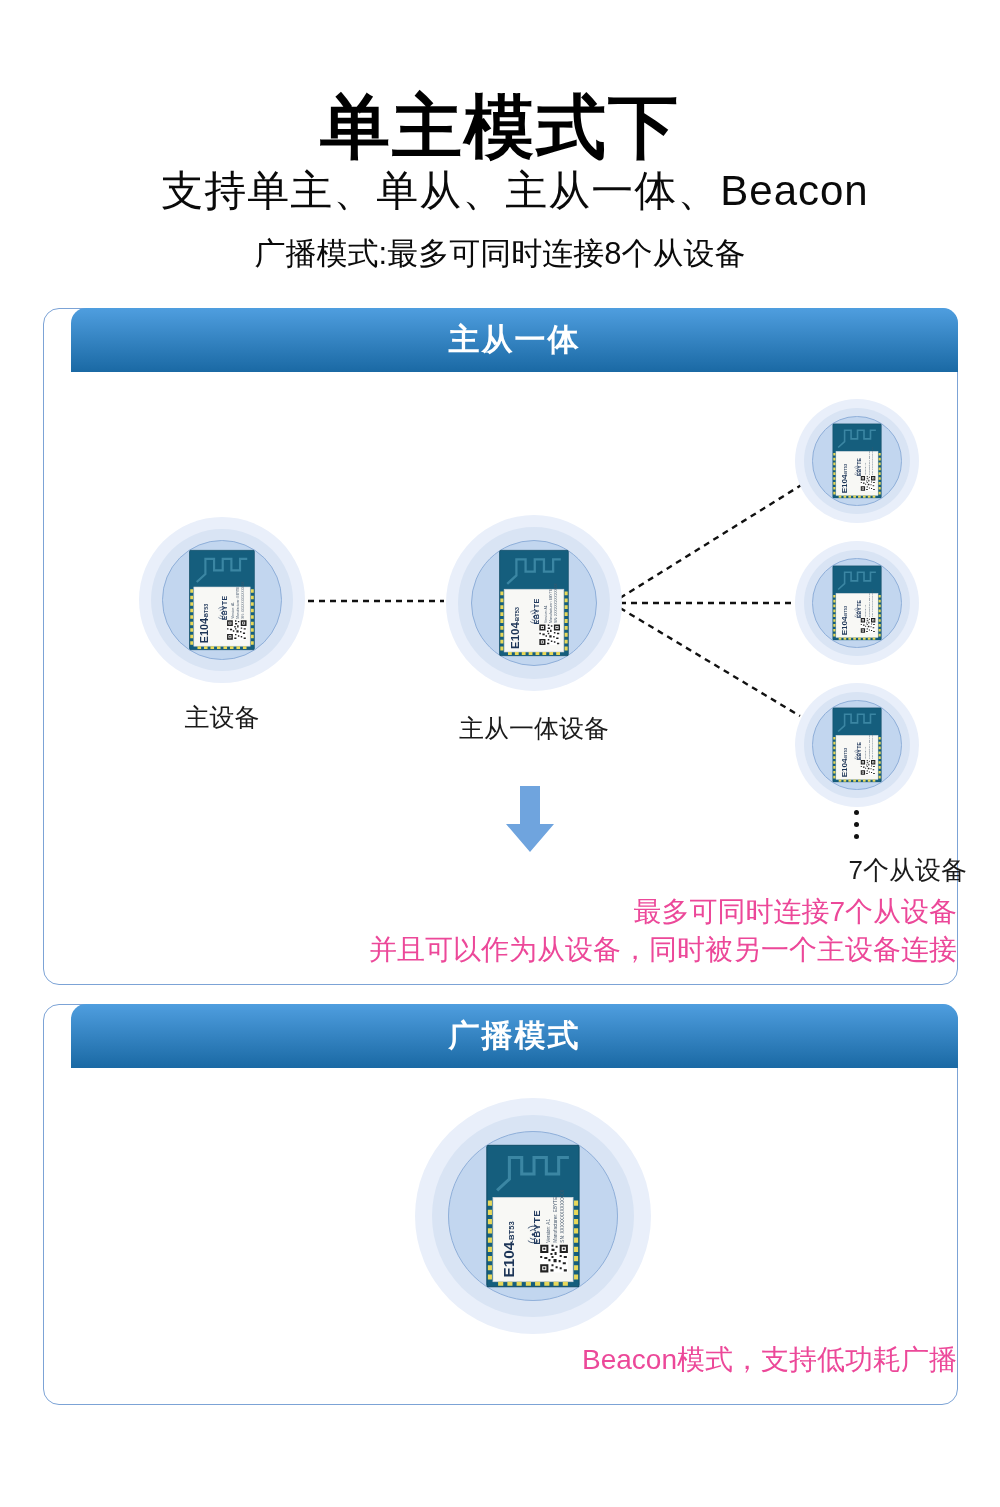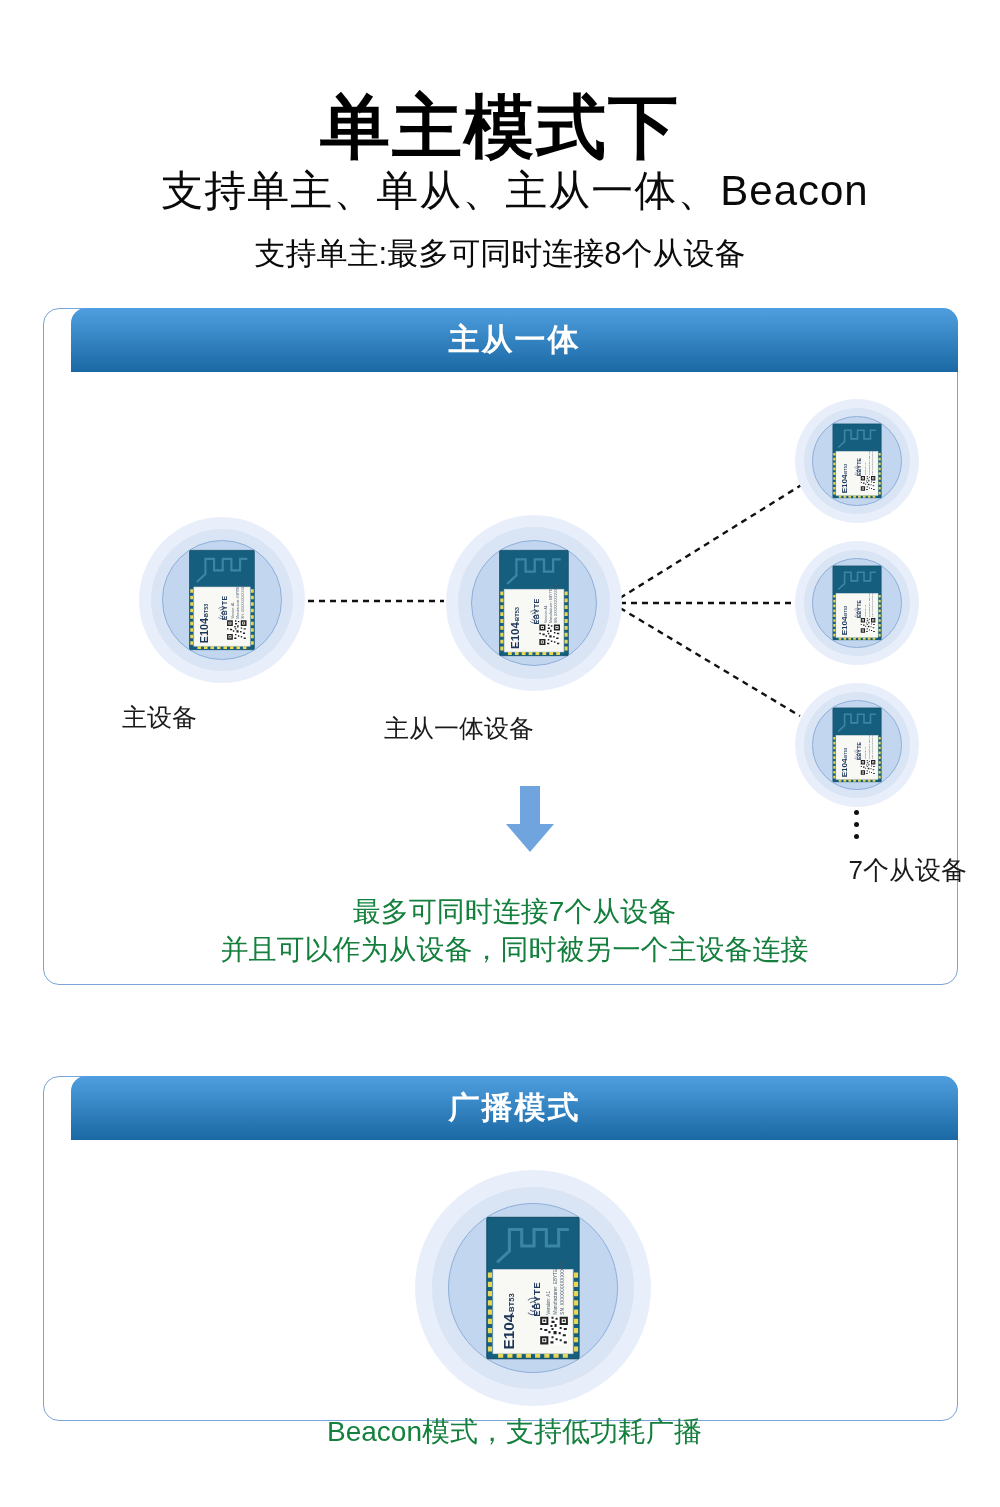--- a/index.html
+++ b/index.html
@@ -14,21 +14,21 @@
   .page-title{top:40px;font-size:70px;font-weight:700;color:#000;letter-spacing:2px;line-height:1.15;}
   .page-subtitle{top:163px;font-size:42px;font-weight:500;color:#0a0a0a;letter-spacing:1px;padding-left:15px;}
   .page-note{top:233px;font-size:31px;font-weight:400;color:#0a0a0a;}
 
   
   .card{
     position:absolute;left:43px;width:915px;background:#fff;
     border:1px solid var(--card_border,#7ca3d6);border-radius:16px;box-sizing:border-box;padding-left:28px;
   }
   .card-1{top:308px;height:677px;}
-  .card-2{top:1076px;height:345px;}
+  .card-2{top:1004px;height:401px;}
   .card-header{
     height:64px;margin:-1px -1px 0 -1px;border-radius:15px 15px 0 0;
     background:linear-gradient(180deg,var(--header_gradient_top,#4f9edf),var(--header_gradient_bottom,#1a69a4));
     display:flex;align-items:center;justify-content:center;
     color:#fff;font-size:31px;font-weight:700;letter-spacing:2px;
   }
   .card-body{position:relative;width:100%;height:calc(100% - 64px);}
 
   
   .device{position:absolute;width:var(--size);height:var(--size);}
@@ -46,34 +46,34 @@
   .module text{font-family:"Liberation Sans","DejaVu Sans",sans-serif;fill:#223a5e;}
   .module .t-name{font-size:15px;font-weight:700;fill:#1d3557;}
   .module .t-suffix{font-size:7.5px;font-weight:700;fill:#1d3557;}
   .module .t-brand{font-size:9.5px;font-weight:700;letter-spacing:.5px;}
   .module .t-small{font-size:4.6px;fill:#44566b;}
   .module .logo-stroke{stroke:#223a5e;stroke-width:.8;fill:none;}
 
   
   .links{position:absolute;inset:0;pointer-events:none;}
   .dotline{stroke:#111;stroke-width:2.4;stroke-dasharray:6 5;}
-  .device-label{position:absolute;font-size:25px;color:#1a1a1a;}
-  .caption{position:absolute;left:0;width:100%;text-align:center;font-size:28px;color:#15803d;line-height:1.35;}
+  .device-label{position:absolute;font-size:25px;color:#1a1a1a;text-align:center;}
+  .caption{position:absolute;left:0;width:100%;text-align:right;font-size:28px;color:#ec4899;line-height:1.35;}
   .slaves-label{position:absolute;left:695px;width:200px;top:545px;text-align:right;font-size:26px;color:#1a1a1a;}
   .dots{position:absolute;left:782px;top:500px;display:flex;flex-direction:column;gap:7px;}
   .dots span{width:5px;height:5px;border-radius:50%;background:#111;}
   .down-arrow{position:absolute;left:434px;top:478px;}
   .down-arrow polygon{fill:var(--arrow_blue,#6fa4de);}
 </style>
 </head>
 <body>
 
 <h1 class="abs center page-title">单主模式下</h1>
 <div class="abs center page-subtitle">支持单主、单从、主从一体、Beacon</div>
-<div class="abs center page-note">支持单主:最多可同时连接8个从设备</div>
+<div class="abs center page-note">广播模式:最多可同时连接8个从设备</div>
 
 <section class="card card-1">
   <div class="card-header">主从一体</div>
   <div class="card-body">
 
     <svg class="links" width="915" height="613" viewBox="0 0 915 613">
       <line class="dotline" x1="236" y1="229" x2="372" y2="229"></line>
       <line class="dotline" x1="548" y1="226" x2="731" y2="112"></line>
       <line class="dotline" x1="548" y1="231" x2="720" y2="231"></line>
       <line class="dotline" x1="548" y1="236" x2="728" y2="344"></line>

